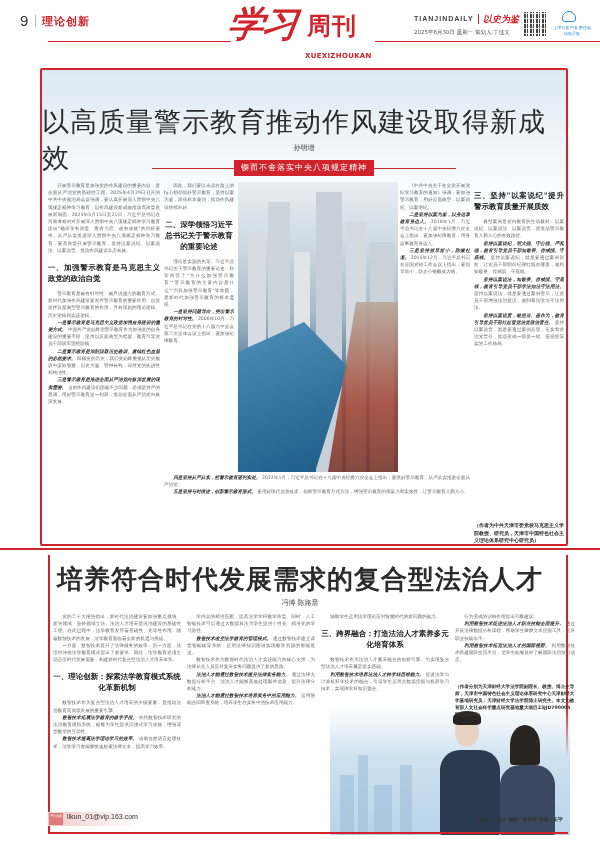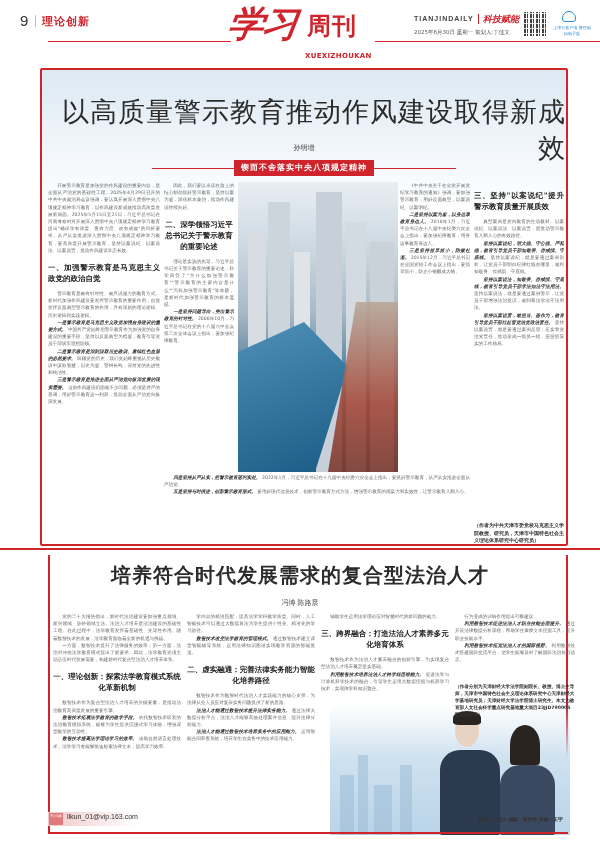--- a/index.html
+++ b/index.html
@@ -23,45 +23,45 @@
       #222; opacity: .85; }
   .qr::after { content:""; position:absolute; inset:0; background: repeating-linear-gradient(0deg, transparent 0 2px, rgba(255,255,255,.8) 2px 3px, transparent 3px 5px); }
   .cloud-logo { position: absolute; left: 562px; top: 11px; width: 14px; height: 11px; border: 1.5px solid #2a8bd6; border-radius: 7px 7px 3px 3px; }
   .cloud-text { position: absolute; left: 552px; top: 25px; font-size: 4px; color: #2a8bd6; width: 40px; text-align: center; line-height: 1.4; }
   .header-rule { position: absolute; left: 48px; top: 41px; width: 183px; height: 1px; background: #d0242d; }
   .header-rule2 { position: absolute; left: 375px; top: 41px; width: 230px; height: 1px; background: #d0242d; }
 
   
   .article1 { position: absolute; left: 40px; top: 68px; width: 528px; height: 478px; border: 2px solid #d0242d; border-radius: 2px; overflow: hidden;
     background: linear-gradient(180deg, #dce8f3 0%, #f3f7fb 18%, #ffffff 30%, #ffffff 100%); }
-  .a1-title { position: absolute; left: 0; top: 24px; width: 100%; text-align: right; font-size: 27px; color: #2b2b2b; letter-spacing: 1px; font-weight: normal; }
+  .a1-title { position: absolute; left: 0; top: 34px; width: 100%; text-align: left; font-size: 27px; color: #2b2b2b; letter-spacing: 1px; font-weight: normal; }
   .a1-author { position: absolute; left: 0; top: 73px; width: 100%; text-align: center; font-size: 7px; color: #444; }
   .banner-rule { position: absolute; top: 98px; height: 1px; background: #d0242d; }
-  .banner { position: absolute; left: 192px; top: 90px; width: 140px; height: 16px; background: #d0242d; color: #fff; font-size: 8px; font-weight: bold; text-align: center; line-height: 16px; letter-spacing: 1px; }
+  .banner { position: absolute; left: 192px; top: 90px; width: 140px; height: 16px; background: #d0242d; color: #fff; font-size: 8px; font-weight: normal; text-align: center; line-height: 16px; letter-spacing: 1px; }
 
   .col { position: absolute; font-size: 4.6px; line-height: 7.2px; color: #666; text-align: justify; overflow: hidden; }
   .col p { text-indent: 2em; margin-bottom: 0; }
   .col .lead { color: #333; font-weight: bold; font-style: italic; }
   .subhead { font-size: 7.5px; line-height: 11px; color: #222; font-weight: bold; margin: 8px 0 6px 0; }
   .subhead.center { text-align: center; }
 
   .photo { position: absolute; left: 196px; top: 112px; width: 160px; height: 290px; overflow: hidden;
      background: linear-gradient(180deg, #e9eef3 0%, #c9d6e0 25%, #a8b9c6 45%, #6a8fa8 60%, #2f6f98 75%, #1e5f8a 100%); }
   .bld { position: absolute; bottom: 0; background: #c4ccd4; }
   .river { position: absolute; left: 0; bottom: 0; width: 110px; height: 150px; background: linear-gradient(160deg, #4f90b8, #1b5b85); clip-path: polygon(0 20%, 60% 0, 100% 30%, 70% 100%, 0 100%); }
   .bank { position: absolute; right: 0; bottom: 0; width: 70px; height: 170px; background: linear-gradient(180deg,#b9a89a,#a54a3a 60%,#7a3a30); clip-path: polygon(40% 0, 100% 0, 100% 100%, 0 100%); opacity:.9; }
 
   .author-note { position: absolute; font-size: 5px; line-height: 7.5px; color: #333; font-weight: bold; }
 
   
   .big-rule { position: absolute; left: 0; top: 548px; width: 600px; height: 2px; background: #d0242d; }
 
   
   .article2 { position: absolute; left: 20px; top: 555px; width: 560px; height: 280px; }
-  .a2-title { position: absolute; left: 0; top: 7px; width: 100%; text-align: center; font-size: 20px; color: #2b2b2b; letter-spacing: 1px; }
+  .a2-title { position: absolute; left: 0; top: 7px; width: 100%; text-align: center; font-size: 26px; color: #2b2b2b; letter-spacing: 1px; }
   .a2-author { position: absolute; left: 0; top: 43px; width: 100%; text-align: center; font-size: 7px; color: #444; }
   .a2-bg { position: absolute; left: 330px; top: 705px; width: 240px; height: 130px; background: linear-gradient(180deg, rgba(214,230,242,0) 0%, #cfe2f0 40%, #b9d3e8 100%); }
   .bg-bld { position: absolute; bottom: 0; background: rgba(160,190,215,.6); }
   .person { position: absolute; background: #2b3a4f; border-radius: 20px 20px 2px 2px; }
   .face { position: absolute; background: #e8d3c2; border-radius: 50%; }
   .hair { position: absolute; background: #2a2420; border-radius: 50% 50% 20% 20%; }
 
   .footer-bar { position: absolute; left: 48px; top: 812px; width: 90px; height: 14px; background: linear-gradient(90deg, #f1c8c8, #fff); }
   .footer-badge { position: absolute; left: 49px; top: 813px; width: 14px; height: 12px; background: #e07a7a; color: #fff; font-size: 3px; line-height: 6px; text-align: center; }
   .footer-email { position: absolute; left: 67px; top: 813px; font-size: 7px; color: #333; font-family: "Liberation Sans", sans-serif; }
@@ -77,21 +77,21 @@
   <span class="page-num">9</span>
   <span class="page-sep"></span>
   <span class="section-name">理论创新</span>
   <div class="header-rule"></div>
   <div class="header-rule2"></div>
   <span class="brand-logo">学习</span>
   <span class="brand-zhoukan">周刊</span>
   <span class="brand-pinyin">XUEXIZHOUKAN</span>
   <span class="paper-name">TIANJINDAILY</span>
   <span class="paper-sep"></span>
-  <span class="paper-cn">科技赋能</span>
+  <span class="paper-cn">以史为鉴</span>
   <span class="issue-line">2025年6月30日  星期一  策划人:丁佳文</span>
   <div class="qr"></div>
   <div class="cloud-logo"></div>
   <div class="cloud-text">上津云客户端 责任编辑电子版</div>
 </div>
 
 <div class="article1">
   <h1 class="a1-title">以高质量警示教育推动作风建设取得新成效</h1>
   <div class="a1-author">孙明增</div>
 
@@ -175,21 +175,20 @@
     <p>一方面，数智技术提升了法律服务的效率；另一方面，法治对传统法学教育模式提出了新要求。因此，法学教育必须主动适应时代发展需要，构建新时代复合型法治人才培养体系。</p>
     <div class="subhead center">一、理论创新：探索法学教育模式系统化革新机制</div>
     <p>数智技术作为复合型法治人才培养的关键要素，是推动法治教育高质量发展的重要引擎。</p>
     <p><span class="lead">数智技术拓展法学教育的教学手段。</span> 依托数智技术研发的法治教育模拟系统，能够为学生提供沉浸式学习体验，增强课堂教学的互动性。</p>
     <p><span class="lead">数智技术提高法学理论学习的效率。</span> 借助自然语言处理技术，法学学习者能够快速检索法律文本，提高学习效率。</p>
   </div>
 
   <div class="col" style="left:167px; top:58px; width:128px; height:200px;">
     <p>学内容的精准匹配，提高法学学科教学质量。同时，人工智能技术可以通过大数据算法为学生提供个性化、精准化的学习路径。</p>
     <p><span class="lead">数智技术改变法学教育的管理模式。</span> 通过数智技术建立课堂智能辅导系统，运用法律知识图谱实现教学资源的智能推送。</p>
-    <div class="subhead center">二、虚实融通：完善法律实务能力智能化培养路径</div>
     <p>数智技术作为数智时代法治人才实践能力的核心支撑，为法律从业人员应对复杂实务问题提供了新的思路。</p>
     <p><span class="lead">法治人才能通过数智技术提升法律实务能力。</span> 通过法律大数据分析平台，法治人才能够高效处理案件信息，提升法律分析能力。</p>
     <p><span class="lead">法治人才能通过数智技术培养实务中的应用能力。</span> 运用智能合同审查系统，培养学生在实务中的技术应用能力。</p>
   </div>
 
   <div class="col" style="left:301px; top:58px; width:128px; height:200px;">
     <p>辅助学生运用法学理论应对智慧时代的新问题的能力。</p>
     <div class="subhead center">三、跨界融合：打造法治人才素养多元化培育体系</div>
     <p>数智技术作为法治人才素养融合的创新引擎，为实现复合型法治人才培养奠定坚实基础。</p>
     <p><span class="lead">利用数智技术培养法治人才跨学科思维能力。</span> 促进法学与计算机科学技术的融合，引导学生运用大数据挖掘与机器学习技术，实现跨学科知识整合。</p>

